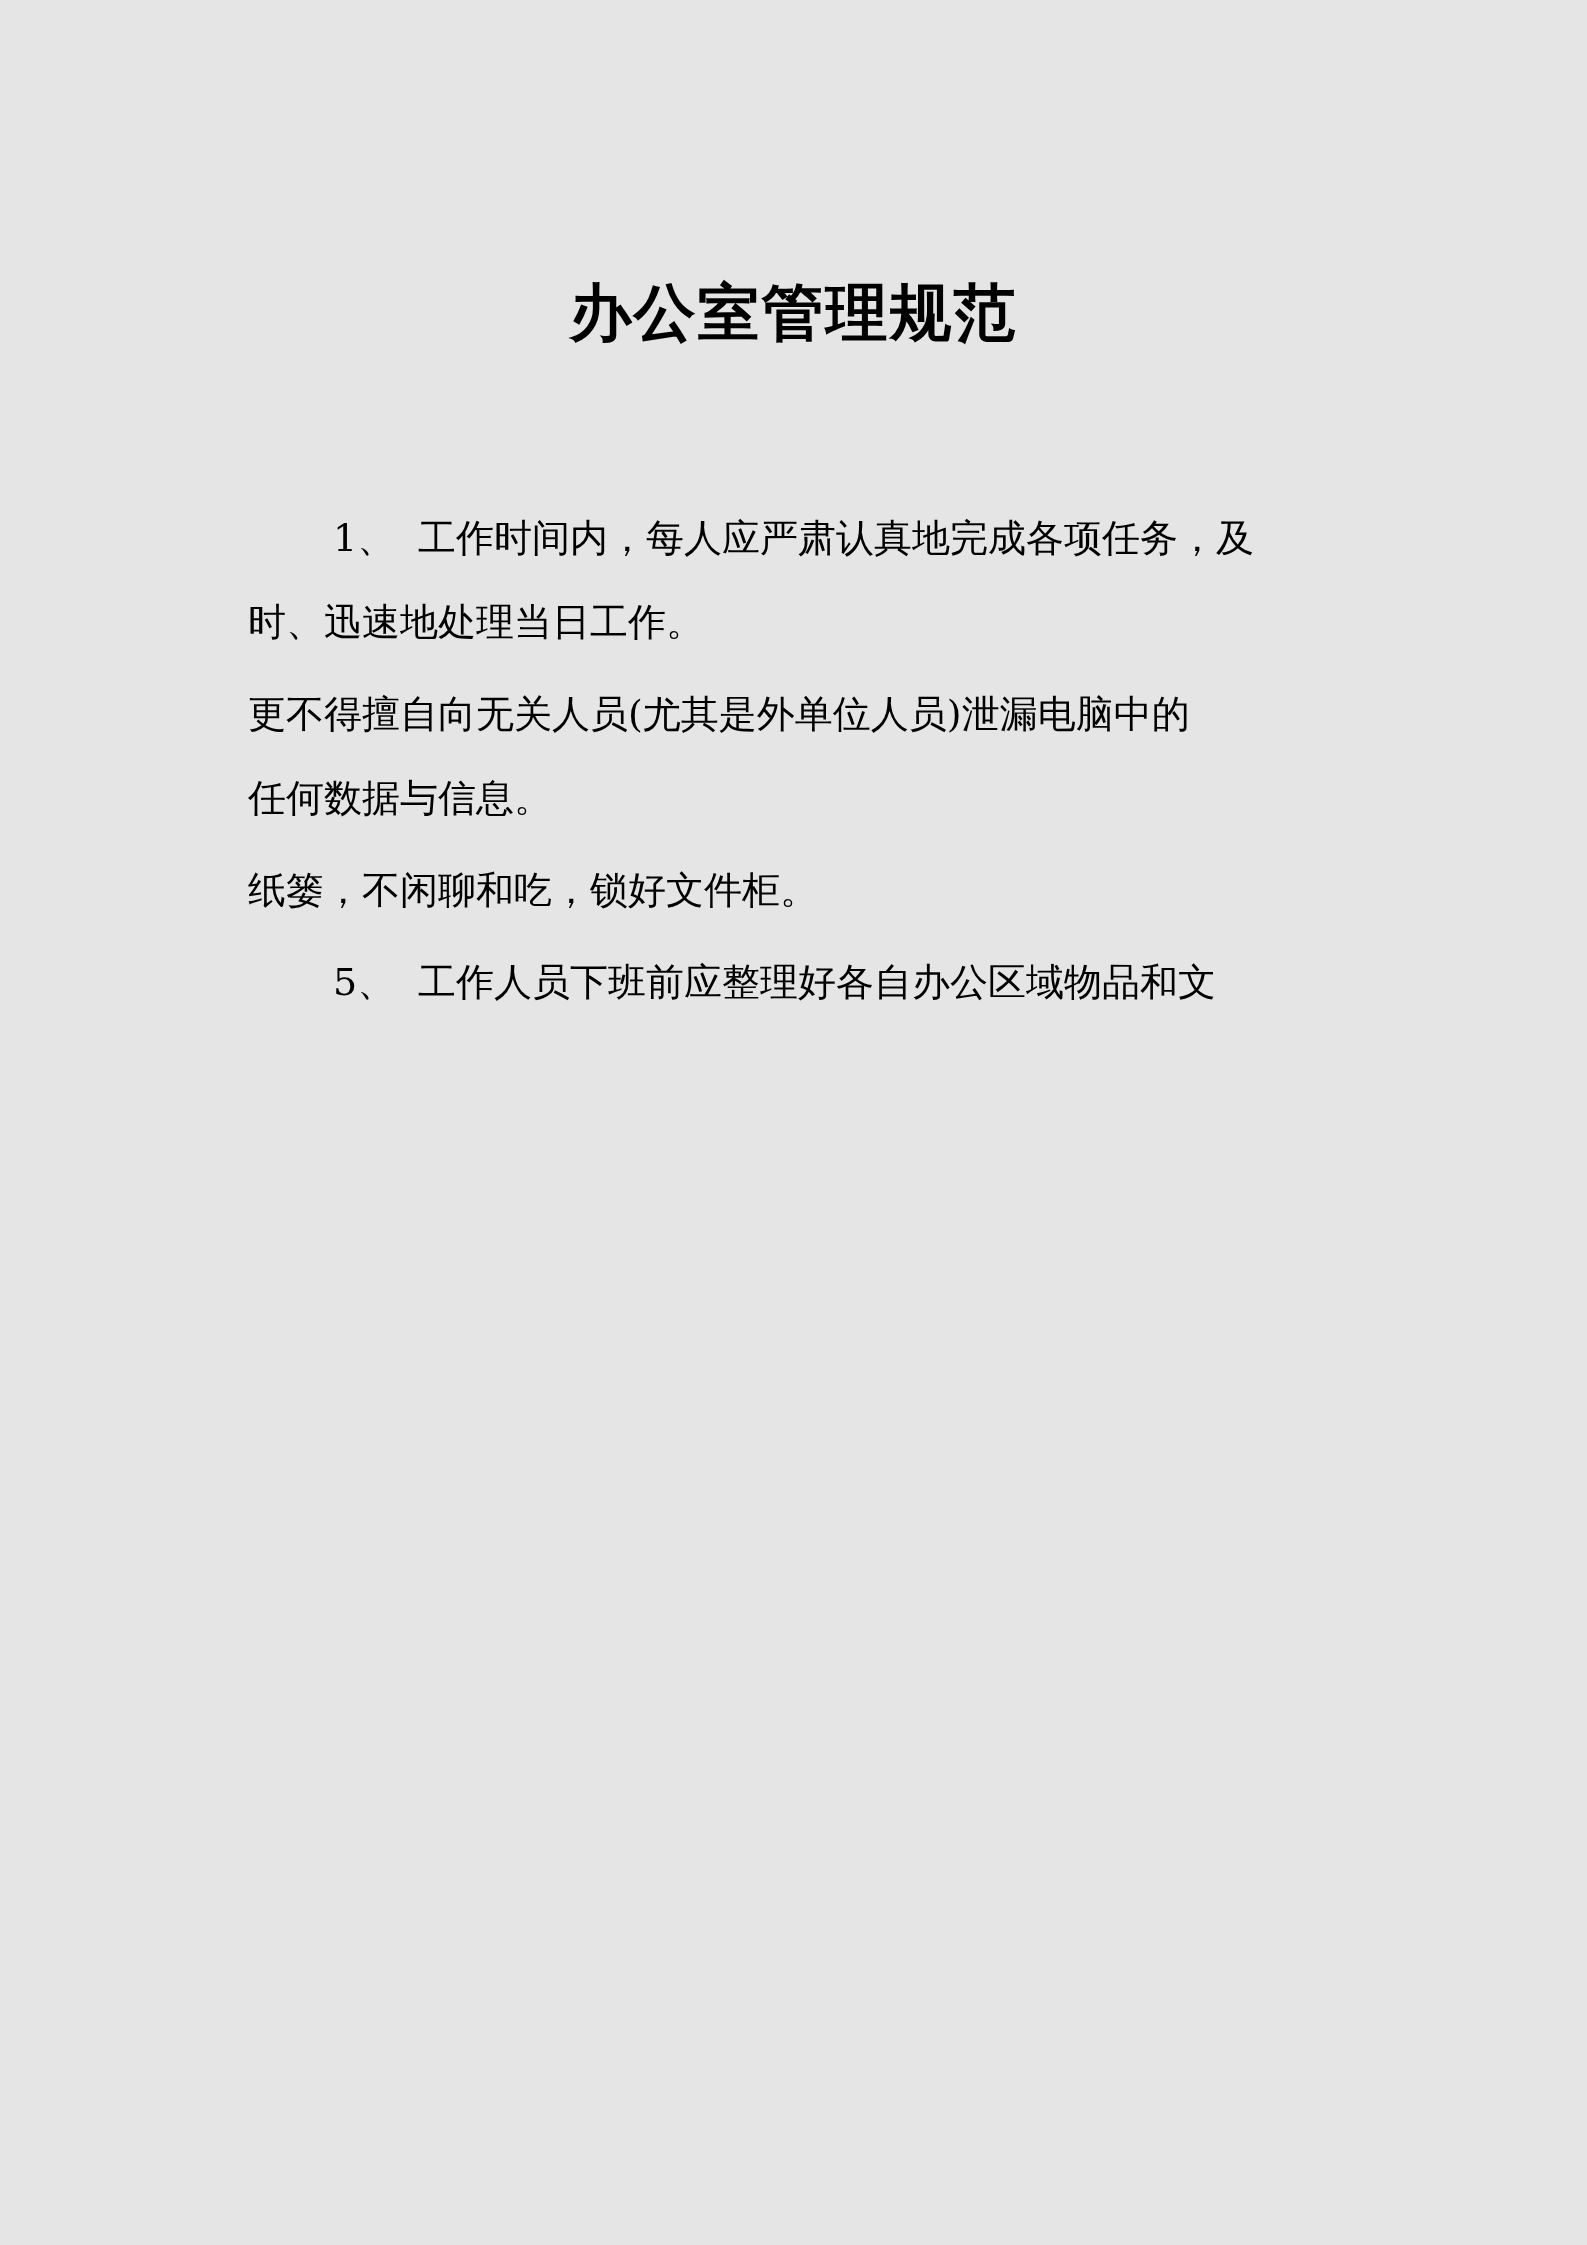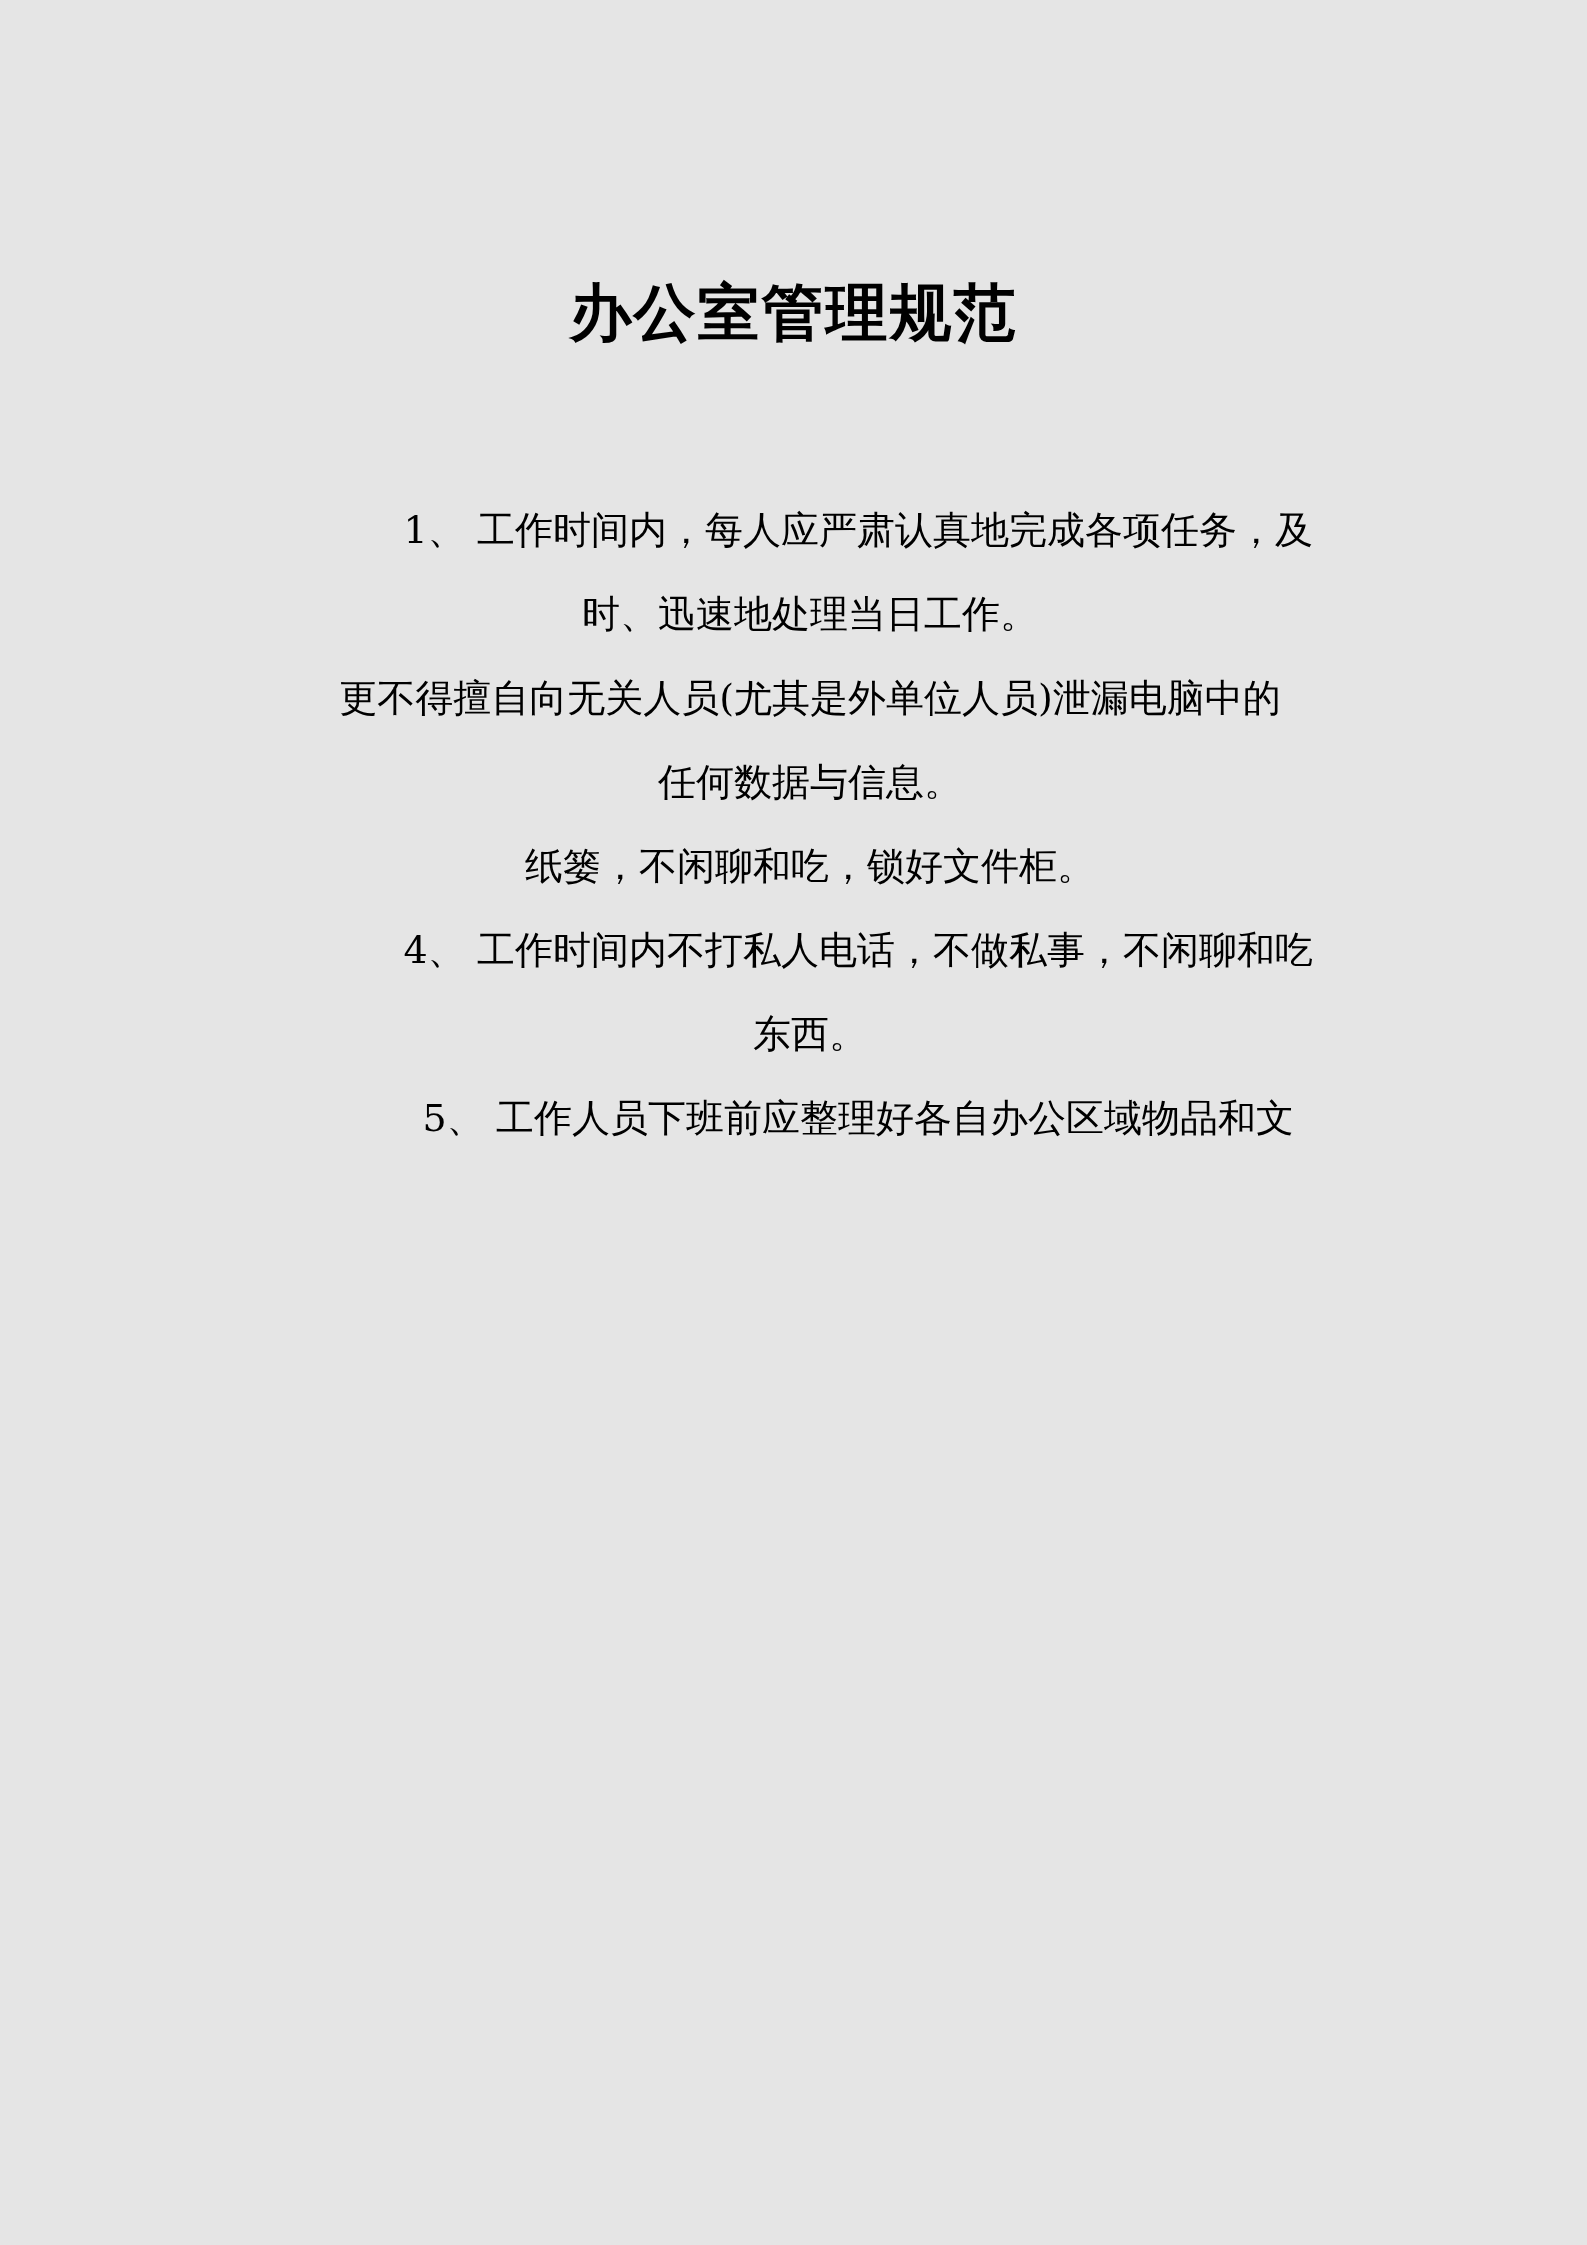--- a/index.html
+++ b/index.html
@@ -38,22 +38,21 @@
     .body-text {
       position: absolute;
       top: 488px;
       left: 240px;
       width: 1140px;
       font-family: "DejaVu Serif", serif;
       font-size: 38px;
       margin: 0;
     }
     .para {
-      margin: 0;
-      text-align: center;
+      margin: 8px;
     }
     .line {
       display: block;
       white-space: nowrap;
       height: 84px;
       line-height: 84px;
     }
     .line.first {
       padding-left: 85px;
     }
@@ -78,24 +77,20 @@
 
     <p class="para">
       <span class="line">更不得擅自向无关人员(尤其是外单位人员)泄漏电脑中的</span>
       <span class="line">任何数据与信息。</span>
     </p>
 
     <p class="para">
       <span class="line">纸篓，不闲聊和吃，锁好文件柜。</span>
     </p>
 
-    <p class="para">
-      <span class="line first"><span class="num">4、</span><span>工作时间内不打私人电话，不做私事，不闲聊和吃</span></span>
-      <span class="line">东西。</span>
-    </p>
 
     <p class="para">
       <span class="line first"><span class="num">5、</span><span>工作人员下班前应整理好各自办公区域物品和文</span></span>
     </p>
 
 
   </div>
 </div>
 
 </body></html>

